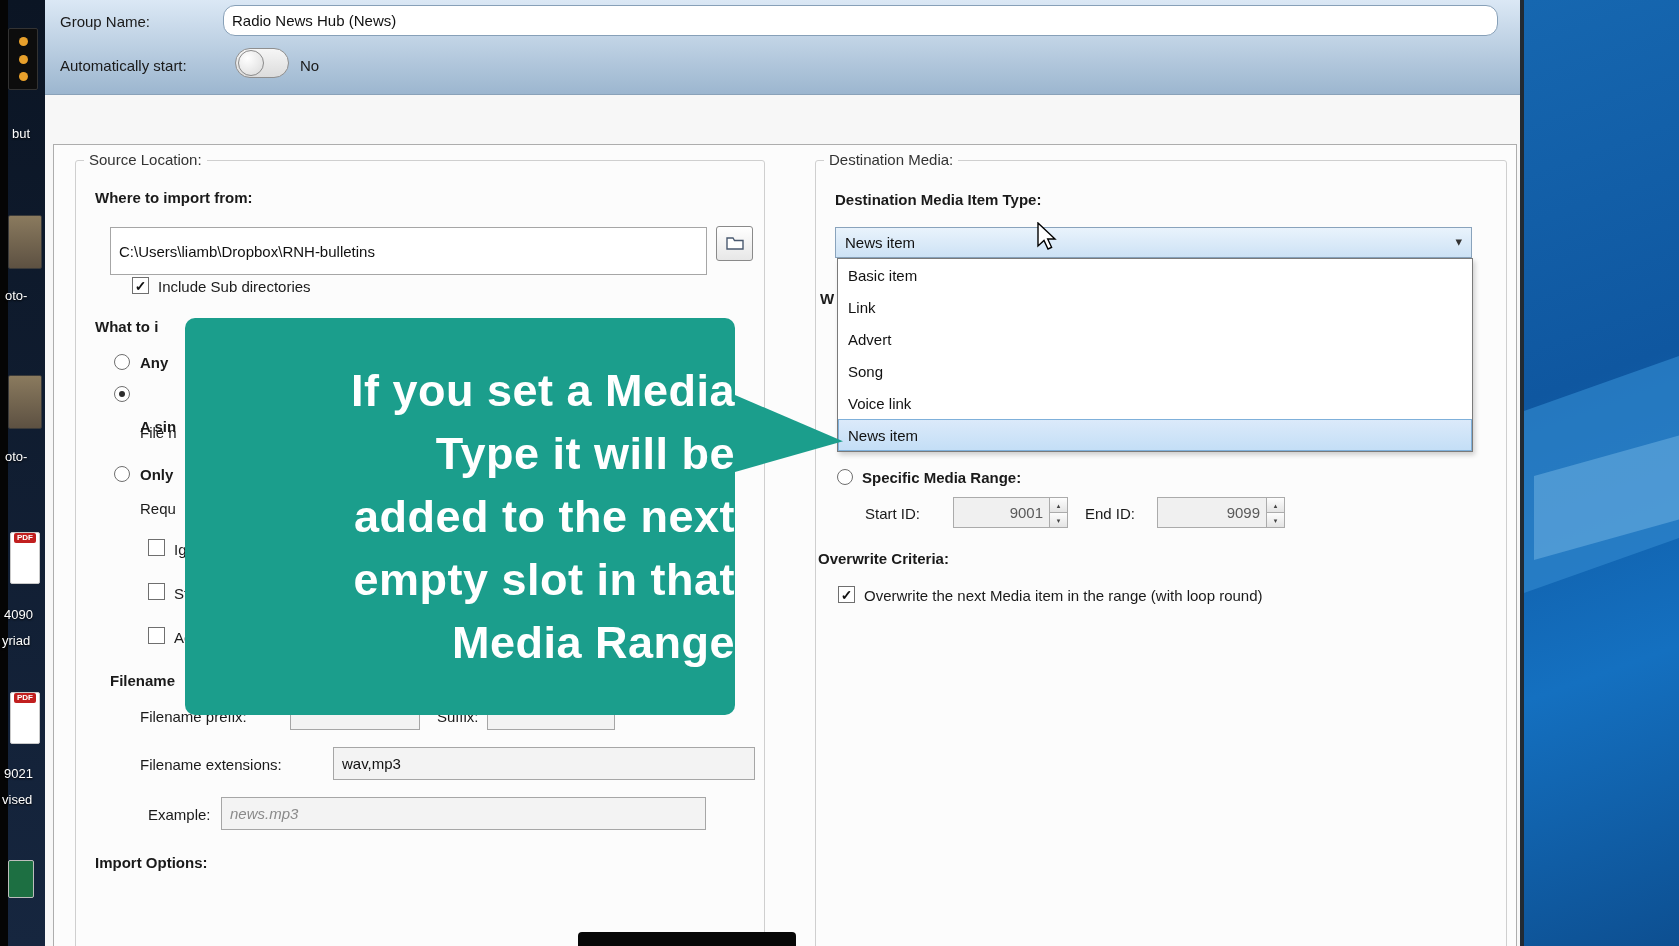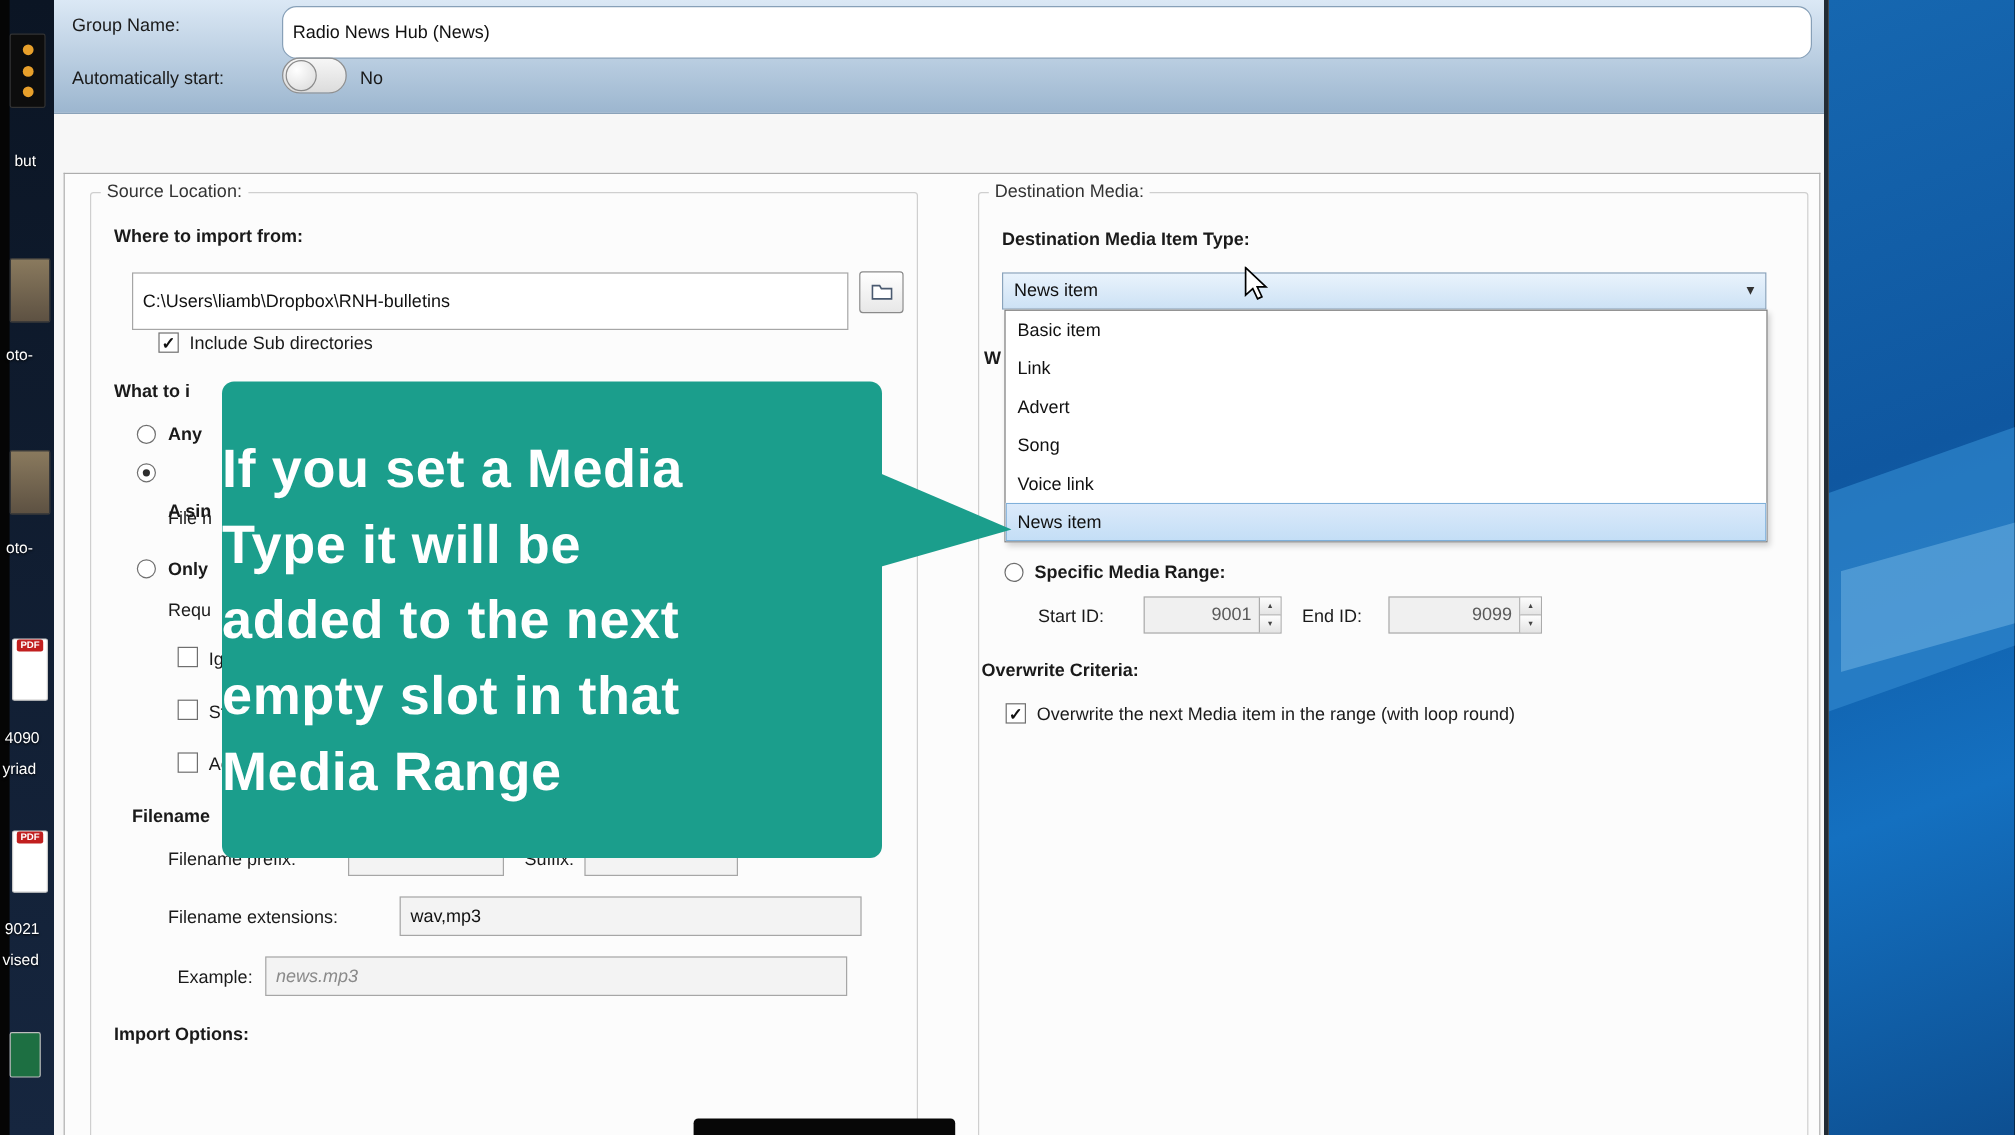--- a/index.html
+++ b/index.html
@@ -41,21 +41,21 @@
 .combo .chev{position:absolute;right:9px;top:6px;font-size:13px;color:#333;}
 .ddl{position:absolute;left:837px;top:258px;width:636px;background:#fff;border:1px solid #7a7a7a;z-index:40;box-shadow:2px 3px 5px rgba(0,0,0,.18);}
 .ddl .item{height:32px;display:flex;align-items:center;padding:0 10px;color:#111;}
 .ddl .item.sel{background:linear-gradient(#dceafa,#c3def6);box-shadow:inset 0 0 0 1px #7fb0da;}
 .spin{position:absolute;height:31px;border:1px solid #ababab;background:#f0f0f0;display:flex;z-index:10;}
 .spin .val{flex:1;display:flex;align-items:center;justify-content:flex-end;padding-right:6px;color:#5a5a5a;}
 .spin .btns{width:18px;border-left:1px solid #ababab;display:flex;flex-direction:column;}
 .spin .btns span{flex:1;display:flex;align-items:center;justify-content:center;font-size:7px;color:#444;background:linear-gradient(#fdfdfd,#e4e4e4);line-height:1;}
 .spin .btns span:first-child{border-bottom:1px solid #ababab;}
 
-.callout{position:absolute;left:185px;top:318px;width:550px;height:397px;background:#1b9e8c;border-radius:10px;z-index:50;display:flex;flex-direction:column;align-items:flex-start;justify-content:center;}
+.callout{position:absolute;left:185px;top:318px;width:550px;height:397px;background:#1b9e8c;border-radius:10px;z-index:50;display:flex;flex-direction:column;align-items:flex-end;justify-content:center;}
 .callout .line{color:#fff;font-size:45px;font-weight:bold;line-height:63px;letter-spacing:.5px;white-space:nowrap;}
 .callout-arrow{position:absolute;left:728px;top:392px;width:115px;height:82px;background:#1b9e8c;clip-path:polygon(0 0,100% 60%,0 100%);z-index:49;}
 
 .cursor{position:absolute;left:1036px;top:222px;z-index:60;}
 .bottombar{position:absolute;left:578px;top:932px;width:218px;height:14px;background:#070707;border-radius:4px 4px 0 0;z-index:70;}
 .pdficon{background:#fff;border:1px solid #c9c9c9;display:flex;align-items:flex-start;justify-content:center;padding-bottom:3px;}
 .pdfbadge{background:#c11f1f;color:#fff;font-size:8px;font-weight:bold;padding:1px 3px;border-radius:2px;line-height:1;}
 .photoicon{background:linear-gradient(#8a7a5e,#5d5142);border:1px solid #3a3a3a;}
 .appicon{background:#0d0d0d;border:1px solid #333;display:flex;flex-direction:column;align-items:center;justify-content:space-evenly;}
 .appicon i{width:9px;height:9px;border-radius:50%;background:#e8a02b;}
@@ -94,21 +94,21 @@
 
   <div class="dright">
     <div class="beam1"></div>
     <div class="beam2"></div>
   </div>
 
   <div class="window"></div>
 
   <div class="hdr"></div>
   <span class="lbl" style="left:60px;top:12px;">Group Name:</span>
-  <div class="field" style="left:235px;top:5px;width:1275px;height:44px;border-color:#87a0b8;border-radius:12px;">
+  <div class="field" style="left:223px;top:5px;width:1275px;height:31px;border-color:#87a0b8;border-radius:12px;">
     <span>Radio News Hub (News)</span>
   </div>
   <span class="lbl" style="left:60px;top:56px;">Automatically start:</span>
   <div class="toggle" style="left:235px;top:48px;">
     <div class="knob"></div>
   </div>
   <span class="lbl" style="left:300px;top:56px;">No</span>
 
   <div class="panel"></div>
 
@@ -144,21 +144,21 @@
   <span class="lbl" style="left:174px;top:584px;">St</span>
   <div class="cb" style="left:148px;top:627px;"></div>
   <span class="lbl" style="left:174px;top:628px;">Ac</span>
 
   <span class="lbl b" style="left:110px;top:671px;">Filename</span>
   <span class="lbl" style="left:140px;top:707px;">Filename prefix:</span>
   <div class="field gray" style="left:290px;top:700px;width:130px;height:30px;"></div>
   <span class="lbl" style="left:437px;top:707px;">Suffix:</span>
   <div class="field gray" style="left:487px;top:700px;width:128px;height:30px;"></div>
   <span class="lbl" style="left:140px;top:755px;">Filename extensions:</span>
-  <div class="field gray" style="left:333px;top:747px;width:385px;height:33px;">
+  <div class="field gray" style="left:333px;top:747px;width:422px;height:33px;">
     <span>wav,mp3</span>
   </div>
   <span class="lbl" style="left:148px;top:805px;">Example:</span>
   <div class="field gray" style="left:221px;top:797px;width:485px;height:33px;">
     <span class="ital">news.mp3</span>
   </div>
   <span class="lbl b" style="left:95px;top:853px;">Import Options:</span>
 
   <div class="group" style="left:815px;top:160px;width:692px;height:800px;">
     <span class="gtitle">Destination Media:</span>

